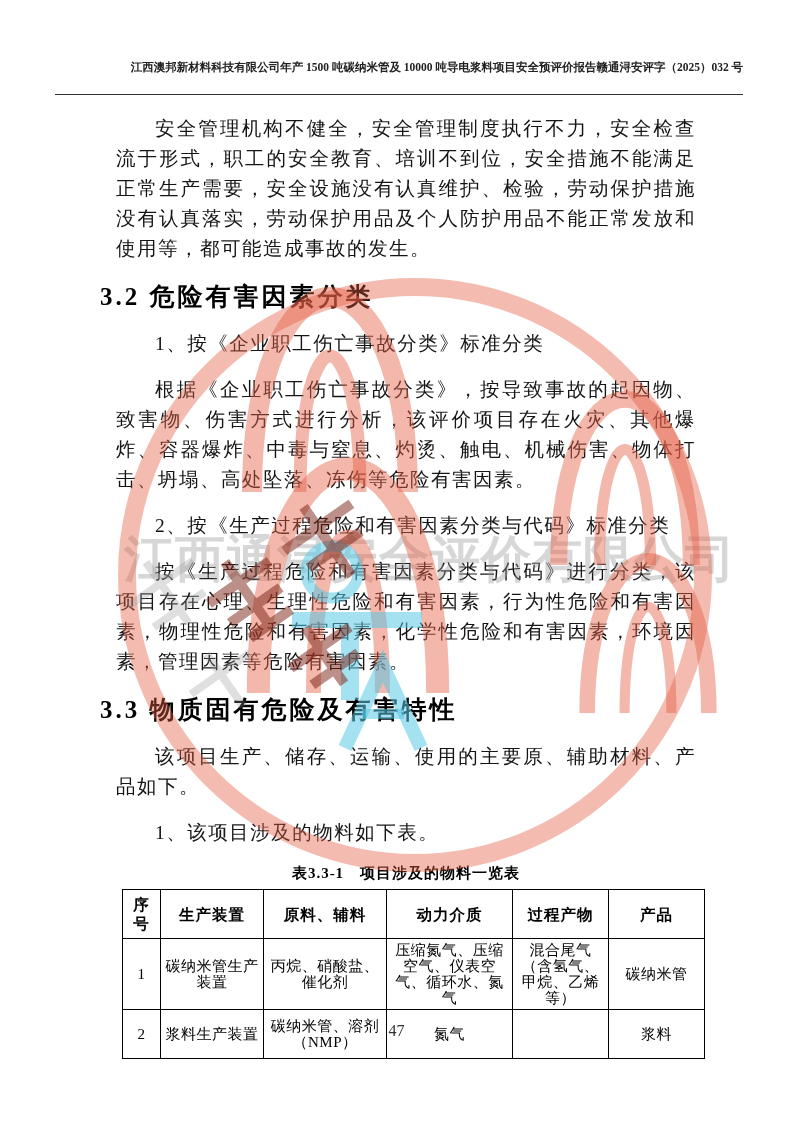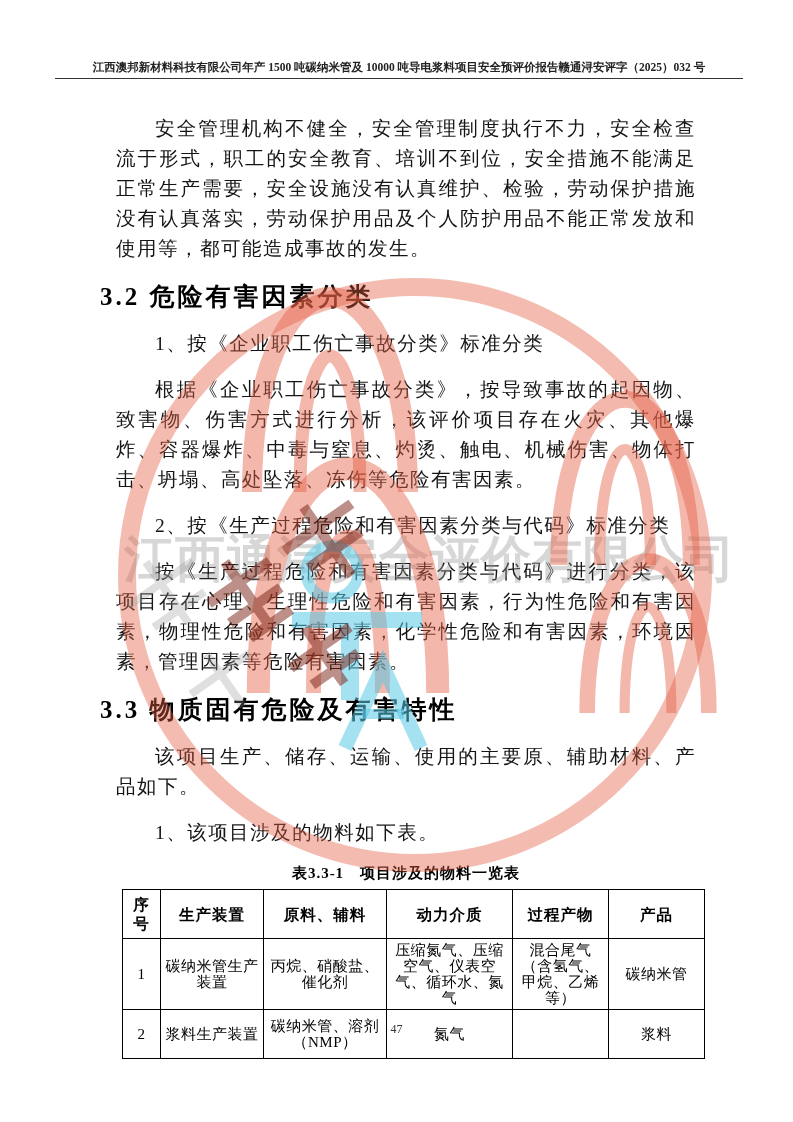--- a/index.html
+++ b/index.html
@@ -9,23 +9,23 @@
     margin:0 auto;
     background:#ffffff;
     font-family:"Liberation Serif","DejaVu Serif",serif;
     color:#111;
     overflow:hidden;
   }
   
   .doc-header{
     position:absolute;left:55px;right:50px;top:60px;
     font-size:11.5px;font-weight:bold;color:#222;
-    text-align:center;white-space:nowrap;
+    text-align:right;white-space:nowrap;
     border-bottom:1.5px solid #333;
-    padding-bottom:3px;
+    padding-bottom:19px;
     z-index:1;
   }
   
   .content{
     position:absolute;left:100px;top:98px;width:612px;
     z-index:1;
   }
   .para{
     margin:16px;
     font-size:19.5px;line-height:30px;letter-spacing:1.5px;
@@ -62,21 +62,21 @@
     font-size:15px;line-height:16px;letter-spacing:0.5px;
     text-align:center;vertical-align:middle;
     padding:3px 4px;color:#000;
   }
   table.materials tr.row1 td{height:60px;}
   table.materials tr.row2 td{height:42px;}
   td.cell-left{text-align:left;}
   
   .page-number{
     position:absolute;left:0;right:0;top:1022px;
-    text-align:center;font-size:12px;color:#333;
+    text-align:center;font-size:16px;color:#333;
     z-index:1;
   }
   
   .wm-company{
     position:absolute;left:124px;top:526px;
     font-size:50px;font-weight:bold;letter-spacing:1px;
     white-space:nowrap;
     color:rgba(150,150,150,0.38);
     z-index:2;pointer-events:none;
     font-family:"Liberation Serif","DejaVu Serif",serif;

